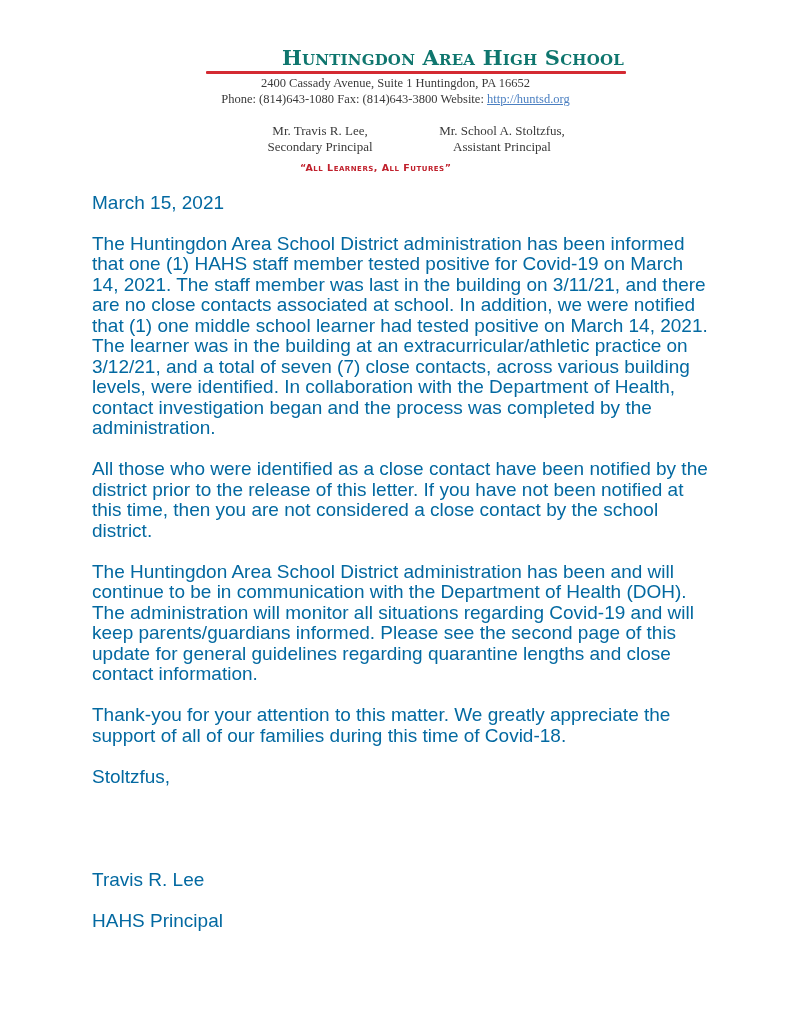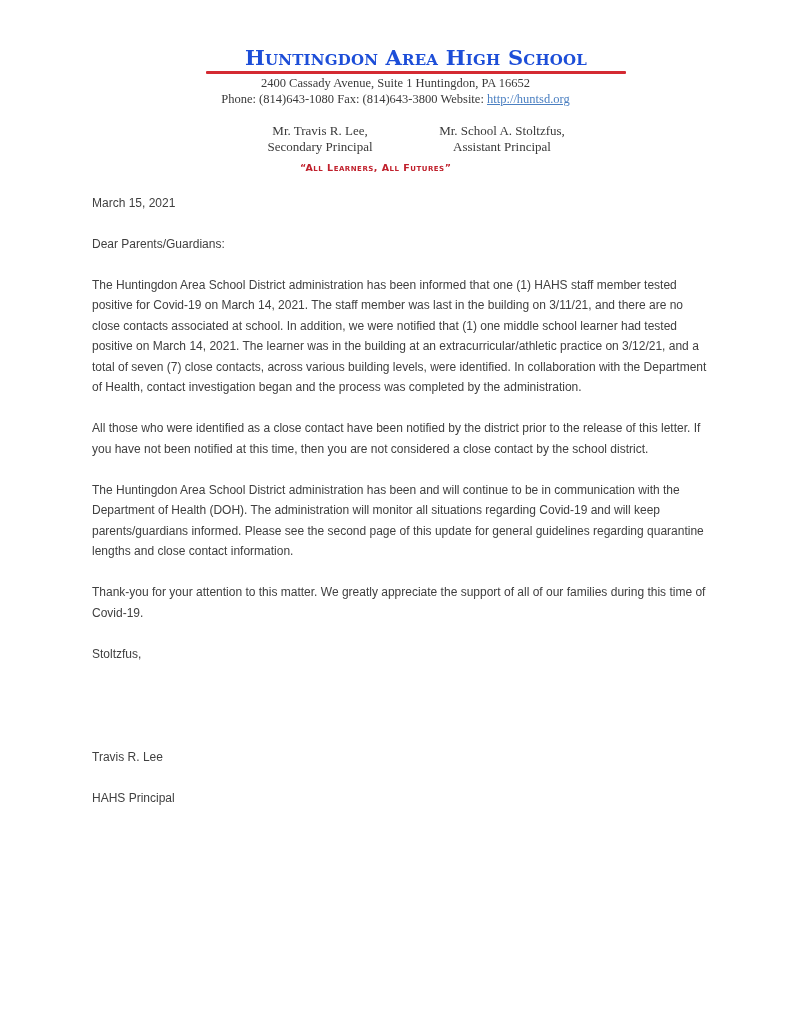--- a/index.html
+++ b/index.html
@@ -19,26 +19,26 @@
       left: 0;
       top: 0;
       width: 791px;
       height: 190px;
     }
     .school-title {
       position: absolute;
       left: 208px;
       top: 46px;
       width: 416px;
-      text-align: center;
+      text-align: right;
       font-family: "DejaVu Serif", serif;
       font-weight: bold;
       font-size: 21px;
       letter-spacing: 0.2px;
-      color: #1d4ed8;
+      color: #0f766e;
       font-variant: small-caps;
       white-space: nowrap;
       line-height: 24px;
     }
     .title-rule {
       position: absolute;
       left: 206px;
       top: 71px;
       width: 420px;
       height: 3px;
@@ -85,23 +85,23 @@
       font-variant: small-caps;
       letter-spacing: 0.5px;
       white-space: nowrap;
     }
     .letter-body {
       position: absolute;
       left: 92px;
       top: 193px;
       width: 620px;
       font-family: "Liberation Sans", sans-serif;
-      font-size: 12px;
+      font-size: 19px;
       line-height: 20.5px;
-      color: #404040;
+      color: #0369a1;
     }
     .letter-body p {
       margin: 0 0 20.5px 0;
     }
     .letter-body .date { margin-bottom: 20px; }
     .signature-gap {
       height: 62px;
     }
     .sig-line { margin: 0; }
   </style>
@@ -123,22 +123,21 @@
   <div class="staff-block staff-right">
     <div>Mr. School A. Stoltzfus,</div>
     <div>Assistant Principal</div>
   </div>
 
   <div class="motto">“All Learners, All Futures”</div>
 </div>
 
 <div class="letter-body">
   <p class="date">March 15, 2021</p>
-  <p>Dear Parents/Guardians:</p>
   <p>The Huntingdon Area School District administration has been informed that one (1) HAHS staff member tested positive for Covid-19 on March 14, 2021.  The staff member was last in the building on 3/11/21, and there are no close contacts associated at school.  In addition, we were notified that (1) one middle school learner had tested positive on March 14, 2021.  The learner was in the building at an extracurricular/athletic practice on 3/12/21, and a total of seven (7) close contacts, across various building levels, were identified.  In collaboration with the Department of Health, contact investigation began and the process was completed by the administration.</p>
   <p>All those who were identified as a close contact have been notified by the district prior to the release of this letter.  If you have not been notified at this time, then you are not considered a close contact by the school district.</p>
   <p>The Huntingdon Area School District administration has been and will continue to be in communication with the Department of Health (DOH).  The administration will monitor all situations regarding Covid-19 and will keep parents/guardians informed.  Please see the second page of this update for general guidelines regarding quarantine lengths and close contact information.</p>
-  <p>Thank-you for your attention to this matter.  We greatly appreciate the support of all of our families during this time of Covid-19.</p>
+  <p>Thank-you for your attention to this matter.  We greatly appreciate the support of all of our families during this time of Covid-18.</p>
   <p>Stoltzfus,</p>
   <div class="signature-gap"></div>
   <p class="sig-line">Travis R. Lee</p>
   <p class="sig-line">HAHS Principal</p>
 </div>
 
 </body></html>

